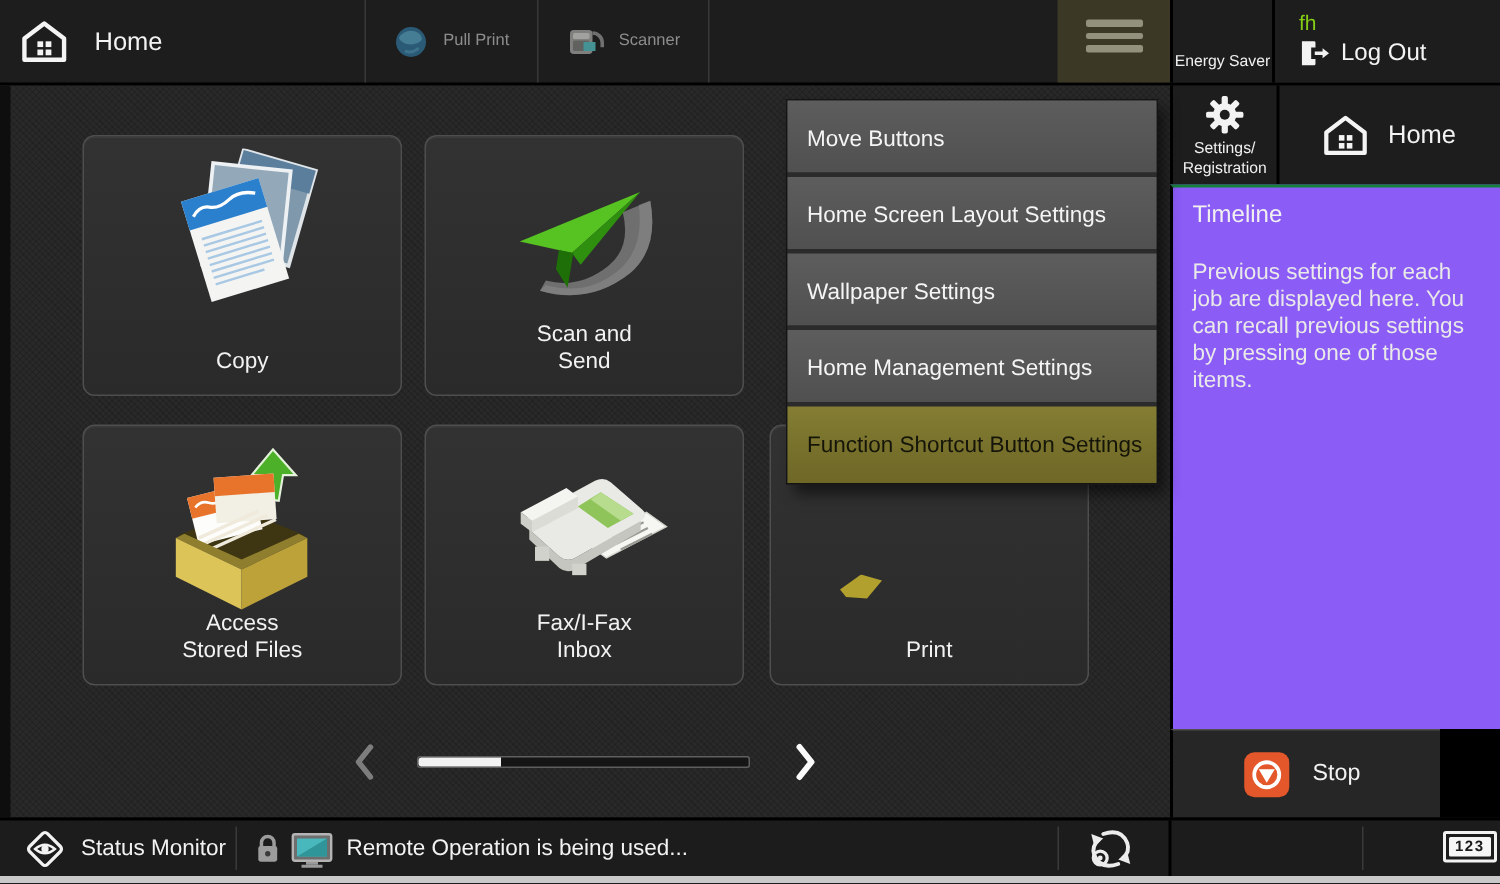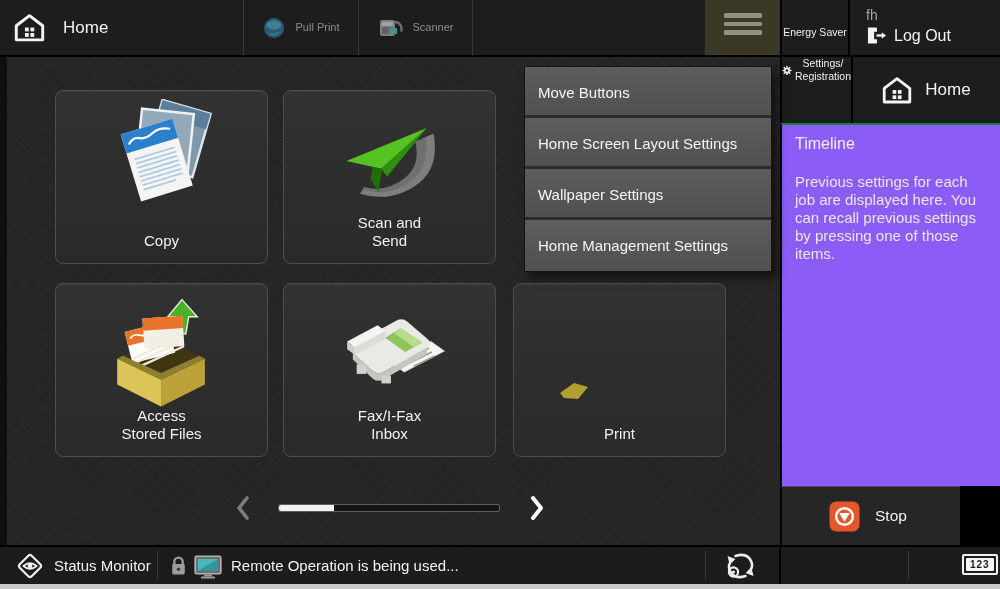--- a/index.html
+++ b/index.html
@@ -13,24 +13,24 @@
   .tb-home-label { color:#f2f2f2; font-size:17px; }
   .tb-func-group { position:absolute; left:243px; top:0; height:55px; display:flex; }
   .tb-func { width:115px; height:55px; border-left:1px solid #383838; display:flex; align-items:center; justify-content:center; gap:9px; cursor:pointer; }
   .tb-func:last-child { border-right:1px solid #383838; }
   .tb-func-label { color:#8d8d8d; font-size:11px; line-height:1.2; white-space:pre-line; text-align:left; }
   .tb-func svg { opacity:.8; }
   .tb-menu { position:absolute; left:705px; top:0; width:75px; height:55px; background:#3b3826; display:flex; flex-direction:column; align-items:center; justify-content:flex-start; padding-top:13px; cursor:pointer; }
   .burger { display:flex; flex-direction:column; gap:4px; }
   .burger span { display:block; width:38px; height:4.5px; border-radius:1.5px; background:#93907c; }
   .tb-menu-label { margin-top:23px; color:#6f6b56; font-size:16px; }
-  .tb-energy { position:absolute; left:780px; top:0; width:68px; height:55px; border-left:2px solid #000; display:flex; flex-direction:column; align-items:center; gap:3px; cursor:pointer; background:#1d1d1d; }
+  .tb-energy { position:absolute; left:780px; top:0; width:68px; height:55px; border-left:2px solid #000; display:flex; flex-direction:column; align-items:center; justify-content:center; gap:3px; cursor:pointer; background:#1d1d1d; }
   .tb-energy-label { color:#f0f0f0; font-size:10.5px; }
   .tb-session { position:absolute; left:848px; top:0; width:152px; height:55px; border-left:2px solid #000; background:#1d1d1d; padding:7px 0 0 16px; cursor:pointer; }
-  .tb-user { color:#a3a3a3; font-size:14px; }
+  .tb-user { color:#84cc16; font-size:14px; }
   .tb-logout-row { display:flex; align-items:center; gap:7px; margin-top:3px; }
   .tb-logout-label { color:#f4f4f4; font-size:16px; }
 
   
   .main { position:absolute; left:0; top:57px; width:780px; height:488px; background-color:#292929;
     background-image:
       repeating-linear-gradient(45deg, rgba(0,0,0,.13) 0 1px, transparent 1px 3px),
       repeating-linear-gradient(135deg, rgba(0,0,0,.09) 0 1px, transparent 1px 3px); }
   .main-left-edge { position:absolute; left:0; top:0; width:7px; height:100%; background:#0e0e0e; }
 
@@ -46,21 +46,21 @@
 
   
   .dropdown { position:absolute; left:524px; top:66px; width:248px; background:#2b2b2b; border:1px solid #141414; box-shadow:5px 6px 9px rgba(0,0,0,.55); z-index:20; }
   .menu-item { height:51px; line-height:51px; padding-left:13px; font-size:15px; color:#f5f5f5;
     background:linear-gradient(180deg,#5d5d5d,#505050); border-bottom:3px solid #2b2b2b; cursor:pointer; }
   .menu-item:last-child { border-bottom:none; }
   .menu-item.highlighted { background:linear-gradient(180deg,#847d33,#6e6726); color:#15150a; }
 
   
   .rp-row2 { position:absolute; left:780px; top:57px; width:220px; height:66px; background:#1d1d1d; border-left:2px solid #000; }
-  .rp-settings { position:absolute; left:0; top:0; width:69px; height:68px; display:flex; flex-direction:row; align-items:flex-start; justify-content:center; gap:3px; cursor:pointer; }
+  .rp-settings { position:absolute; left:0; top:0; width:69px; height:68px; display:flex; flex-direction:column; align-items:center; justify-content:center; gap:3px; cursor:pointer; }
   .rp-settings-label { color:#f0f0f0; font-size:10.5px; line-height:1.2; text-align:center; white-space:pre-line; }
   .rp-homebtn { position:absolute; left:69px; top:0; width:149px; height:66px; border-left:2px solid #000; display:flex; align-items:center; justify-content:center; gap:13px; cursor:pointer; }
   .rp-homebtn-label { color:#f2f2f2; font-size:17px; }
 
   .rp-timeline { position:absolute; left:780px; top:123px; width:220px; height:363px; background:#8b5cf6; border-left:2px solid #000; border-top:2px solid #15803d; padding:10px 0 0 13px; }
   .tl-title { color:#f0f0f0; font-size:16px; }
   .tl-desc { margin-top:20px; width:196px; color:#e9e9e9; font-size:15px; line-height:18px; }
 
   .rp-stop { position:absolute; left:780px; top:486px; width:180px; height:59px; background:#262626; border-left:2px solid #000; border-top:1px solid #4f4f4f; display:flex; align-items:center; padding-left:47px; gap:15px; cursor:pointer; }
   .rp-stop-label { color:#f2f2f2; font-size:15.5px; }
@@ -257,20 +257,21 @@
     <svg class="pager-arrow" style="left:527px; top:437px;" width="20" height="28" viewBox="0 0 20 28">
       <path d="M6 4 L14 14 L6 24" stroke="#fafafa" stroke-width="4" fill="none" stroke-linecap="round" stroke-linejoin="round"></path>
     </svg>
   </div>
 
   <div class="dropdown">
     <div class="menu-item">Move Buttons</div>
     <div class="menu-item">Home Screen Layout Settings</div>
     <div class="menu-item">Wallpaper Settings</div>
     <div class="menu-item">Home Management Settings</div>
+    <div class="menu-item highlighted">Function Shortcut Button Settings</div>
   </div>
 
   <div class="rp-row2">
     <div class="rp-settings">
       <svg width="27" height="27" viewBox="0 0 26 26">
         <g fill="#f2f2f2">
           <rect x="11" y="1" width="4" height="24" rx="1.2"></rect>
           <rect x="11" y="1" width="4" height="24" rx="1.2" transform="rotate(45 13 13)"></rect>
           <rect x="11" y="1" width="4" height="24" rx="1.2" transform="rotate(90 13 13)"></rect>
           <rect x="11" y="1" width="4" height="24" rx="1.2" transform="rotate(135 13 13)"></rect>

